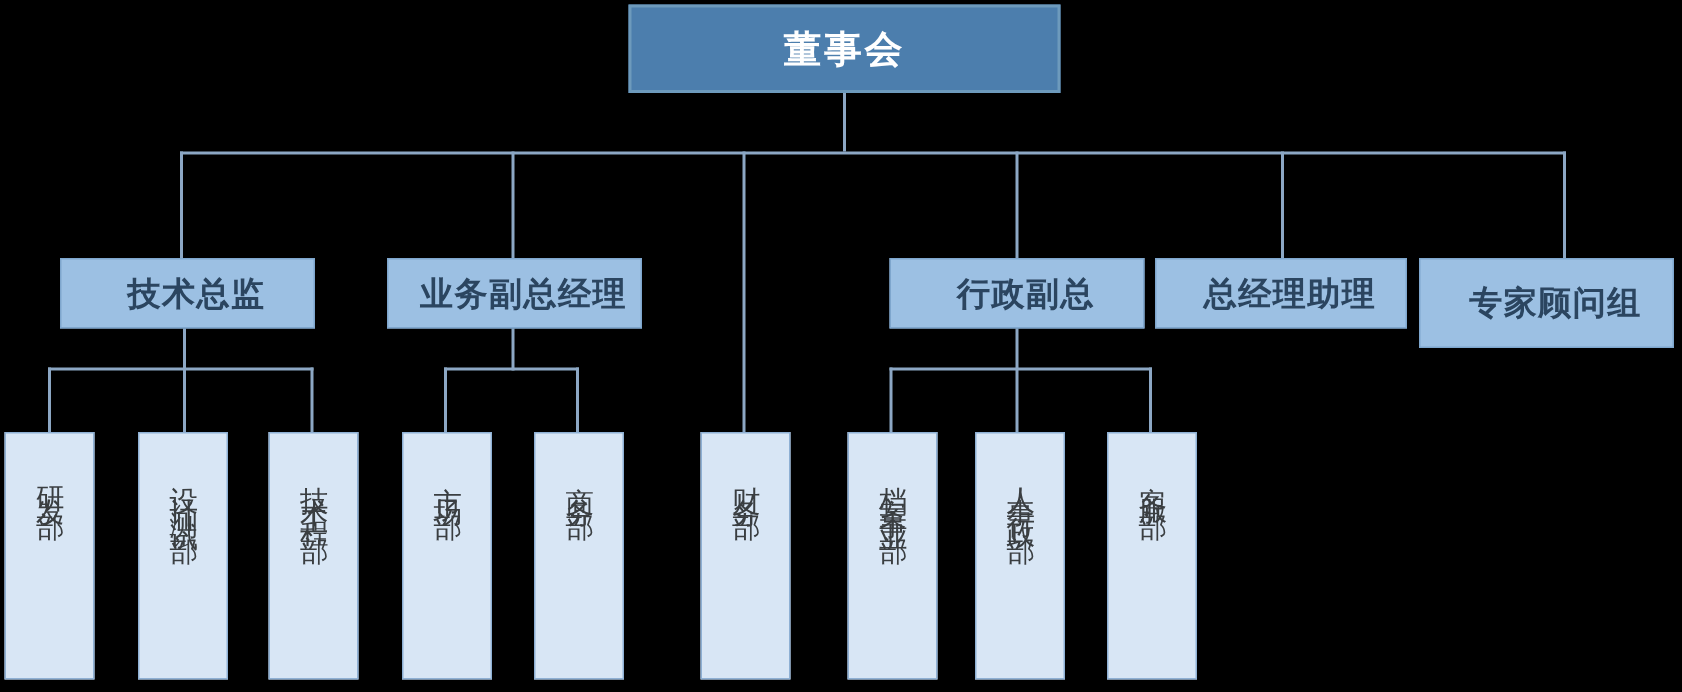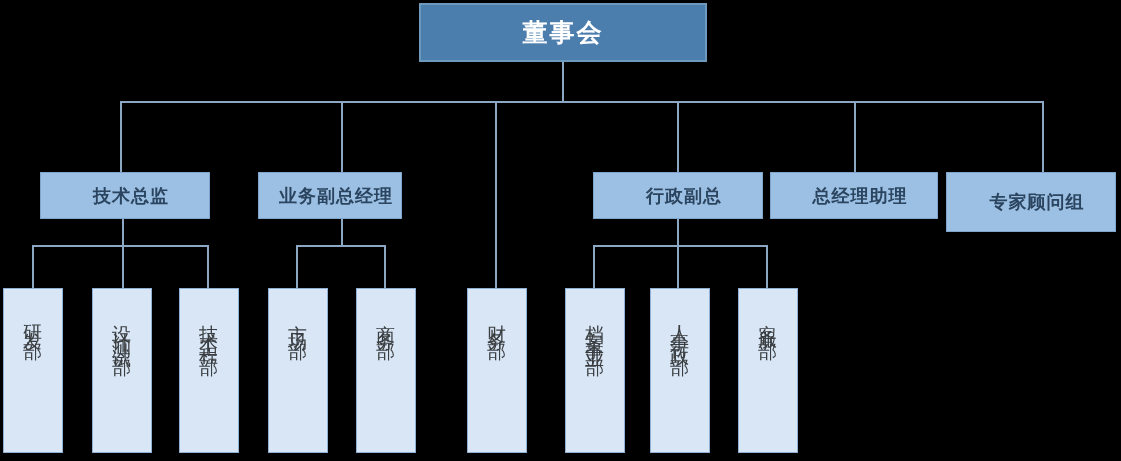--- a/index.html
+++ b/index.html
@@ -26,21 +26,21 @@
   .node-root {
     background: var(--root-fill, #4c7ead);
     border: 2px solid var(--root-border, #6d9abc);
     color: var(--root-text, #fff);
     font-size: 25px; font-weight: bold; letter-spacing: 2px;
   }
   .node-l2 {
     background: var(--level2-fill, #9cc0e3);
     border: 1px solid var(--level2-border, #7ea6cd);
     color: var(--level2-text, #2b4560);
-    font-size: 18px; font-weight: bold; letter-spacing: 1px; padding-left: 12px;
+    font-size: 22px; font-weight: bold; letter-spacing: 1px; padding-left: 12px;
   }
   .node-dept {
     background: var(--dept-fill, #d8e6f5);
     border: 1px solid var(--dept-border, #8eb0d4);
     color: var(--dept-text, #3a3e41);
     font-size: 19px;
     align-items: flex-start;
     padding-top: 20px;
   }
   .node-dept .vtext {
@@ -79,21 +79,21 @@
   <div class="vline" style="left:593px; top:245px; height:43px;"></div>
   <div class="vline" style="left:766px; top:245px; height:43px;"></div>
 
   <div class="node node-root" style="left:419px; top:3px; width:288px; height:59px;">
     <span>董事会</span>
   </div>
 
   <div class="node node-l2" style="left:40px; top:172px; width:170px; height:47px;">
     <span>技术总监</span>
   </div>
-  <div class="node node-l2" style="left:258px; top:172px; width:144px; height:47px;">
+  <div class="node node-l2" style="left:258px; top:172px; width:170px; height:47px;">
     <span>业务副总经理</span>
   </div>
   <div class="node node-l2" style="left:770px; top:172px; width:168px; height:47px;">
     <span>总经理助理</span>
   </div>
   <div class="node node-l2" style="left:593px; top:172px; width:170px; height:47px;">
     <span>行政副总</span>
   </div>
   <div class="node node-l2" style="left:946px; top:172px; width:170px; height:60px;">
     <span>专家顾问组</span>

